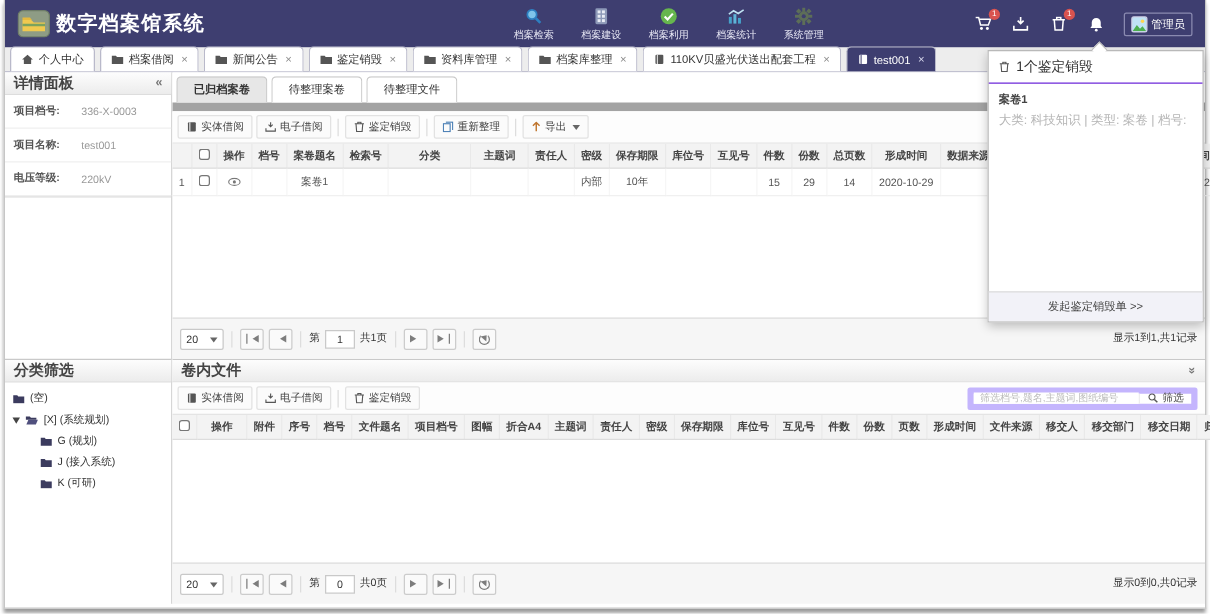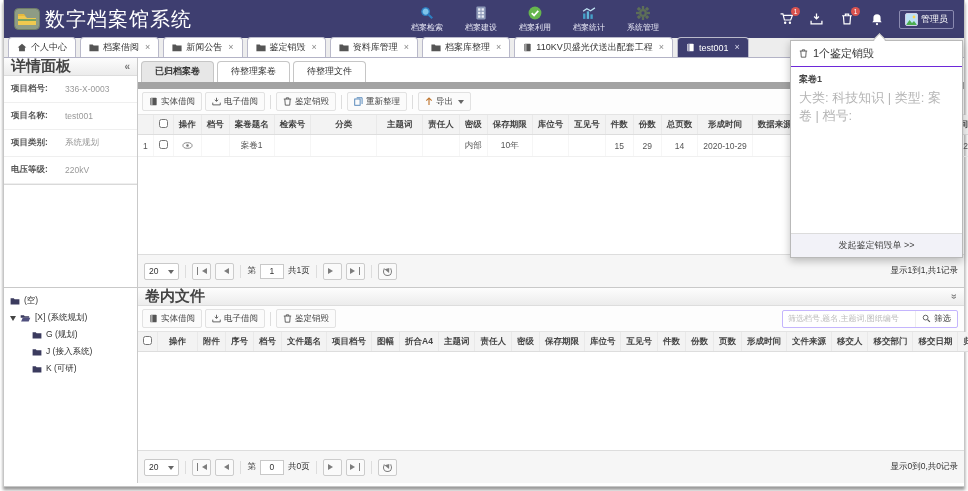--- a/index.html
+++ b/index.html
@@ -1,21 +1,21 @@
 <!DOCTYPE html>
 <html><head>
 <meta charset="utf-8">
 <style>
   *{box-sizing:border-box;margin:0;padding:0}
   body{width:968px;height:491px;background:#fff;font-family:"Liberation Sans","DejaVu Sans",sans-serif;overflow:hidden}
   .frame{position:relative;margin:0 3px;height:487px;background:#fff;border:1px solid #c6c6c6;border-top:none;box-shadow:0 3px 3px rgba(0,0,0,.4)}
   
   .topbar{height:38px;background:#3e3e70;display:flex;align-items:center;padding:0 10px;color:#fff}
   .logo{display:flex;align-items:center;gap:5px}
-  .app-title{font-size:20px;font-weight:normal;letter-spacing:1px}
+  .app-title{font-size:16px;font-weight:bold;letter-spacing:1px}
   .spacer{flex:1}
   .topnav{display:flex;gap:22px;margin-right:120px}
   .nav-item{display:flex;flex-direction:column;align-items:center;gap:1px;cursor:pointer}
   .nav-item .lbl{font-size:8px;color:#e9e9f6}
   .nav-ic{width:15px;height:15px;display:flex;align-items:center;justify-content:center}
   .actions{display:flex;align-items:center;gap:15px}
   .act{position:relative;width:15px;height:14px;display:flex;align-items:center;justify-content:center;cursor:pointer}
   .badge{position:absolute;top:-5px;right:-6px;min-width:9px;height:9px;border-radius:5px;background:#d9534f;color:#fff;font-size:6.5px;display:flex;align-items:center;justify-content:center;padding:0 1px}
   .userbox{display:flex;align-items:center;gap:3px;border:1px solid #8a8ab0;border-radius:2px;padding:2px 5px;font-size:9px;cursor:pointer}
   .avatar{width:13px;height:13px;border-radius:2px;overflow:hidden;border:1px solid #cfcfe6;background:#bfe3f5;display:block}
@@ -24,21 +24,21 @@
   .tab{height:20px;display:flex;align-items:center;gap:4px;padding:0 8px;background:#fff;border:1px solid #b9b9ca;border-bottom:none;border-radius:4px 4px 0 0;font-size:9px;color:#333;cursor:pointer;white-space:nowrap}
   .tab .ticon{color:#555;display:flex}
   .tab.active{background:#3e3e70;color:#fff}
   .tab.active .ticon{color:#fff}
   .tab-x{font-size:9px;color:#888;margin-left:2px;cursor:pointer;line-height:1}
   .tab-x::before{content:"\00D7"}
   .tab.active .tab-x{color:#dcdcf0}
   
   .content{display:flex;height:425px}
   .sidebar{width:134px;border-right:1px solid #c9c9c9;display:flex;flex-direction:column;background:#fff}
-  .panel-hd{height:18px;flex:0 0 18px;background:linear-gradient(#fdfdfd,#ececec);border-bottom:1px solid #ddd;display:flex;align-items:center;padding:0 7px;font-size:15px;font-weight:bold;color:#444}
+  .panel-hd{height:18px;flex:0 0 18px;background:linear-gradient(#fdfdfd,#ececec);border-bottom:1px solid #ddd;display:flex;align-items:center;padding:0 7px;font-size:12px;font-weight:bold;color:#444}
   .panel-hd .coll{margin-left:auto;color:#777;font-size:10px;cursor:pointer}
   .coll-left::before{content:"\00AB"}
   .coll-down{display:inline-block;transform:rotate(-90deg)}
   .coll-down::before{content:"\00AB"}
   .details{border-bottom:1px solid #d9d9d9}
   .field{display:flex;align-items:center;padding:7px 7px;border-bottom:1px solid #efefef;font-size:8.5px}
   .field .lb{width:54px;font-weight:bold;color:#555;flex:0 0 54px}
   .field .vl{color:#999}
   .view-btn{margin:8px 10px;height:22px;background:#5c5c96;color:#fff;border:1px solid #4a4a82;border-radius:3px;display:flex;align-items:center;justify-content:center;gap:5px;font-size:9.5px;font-weight:bold;cursor:pointer;width:112px}
   .side-gap{flex:1}
@@ -73,32 +73,32 @@
   .pg-btn{width:19px;height:17px;border:1px solid #ccc;background:#fafafa;border-radius:2px;display:flex;align-items:center;justify-content:center;gap:1px;cursor:pointer}
   .tl{width:0;height:0;border:3.5px solid transparent;border-right:5px solid #7d7d7d}
   .tr2{width:0;height:0;border:3.5px solid transparent;border-left:5px solid #7d7d7d}
   .vbar{width:1.5px;height:8px;background:#7d7d7d}
   .pg-input{width:24px;height:15px;border:1px solid #c9c9c9;font-size:8.5px;text-align:center;color:#333}
   .refresh{width:9px;height:9px;border:1.5px solid #7d7d7d;border-radius:50%;border-top-color:transparent;position:relative}
   .refresh::after{content:"";position:absolute;top:-3px;right:-1px;border:3px solid transparent;border-bottom:4px solid #7d7d7d;transform:rotate(40deg)}
   .pg-summary{margin-left:auto;color:#333}
   
   .lower{flex:1;display:flex;flex-direction:column;min-height:0}
-  .search-wrap{margin-left:auto;display:flex;align-items:center;height:18px;border:1px solid #c4b5fd;background:#fff;border-radius:2px;margin-right:2px}
+  .search-wrap{margin-left:auto;display:flex;align-items:center;height:18px;border:5px solid #c4b5fd;background:#fff;border-radius:2px;margin-right:2px}
   .search-wrap input{border:none;outline:none;width:132px;font-size:8px;padding:0 5px;color:#666}
   .search-wrap input::placeholder{color:#bbb}
   .search-btn{display:flex;align-items:center;gap:3px;font-size:8.5px;color:#444;padding:0 6px;border-left:1px solid #eee;cursor:pointer;height:100%}
   
   .popup{position:absolute;top:40px;right:1px;width:173px;height:218px;background:#fff;border:1px solid #b9b9b9;box-shadow:0 3px 8px rgba(0,0,0,.25);z-index:20;display:flex;flex-direction:column}
   .popup-arrow{position:absolute;top:-6px;left:84px;width:9px;height:9px;background:#fff;border-left:1px solid #b9b9b9;border-top:1px solid #b9b9b9;transform:rotate(45deg)}
   .popup-hd{display:flex;align-items:center;gap:5px;padding:5px 8px;border-bottom:1px solid #6d28d9;font-size:11px;font-weight:normal;color:#333}
   .popup-hd .ic{color:#555;display:flex}
   .popup-item{padding:6px 8px;cursor:pointer}
   .pi-title{font-size:9px;font-weight:bold;color:#444}
-  .pi-meta{font-size:13px;color:#b5b5b5;margin-top:3px}
+  .pi-meta{font-size:10px;color:#b5b5b5;margin-top:3px}
   .popup-foot{margin-top:auto;border-top:1px solid #dcdcdc;background:#f2f2f8;text-align:center;padding:5px 0;font-size:9px;color:#444;cursor:pointer}
   svg{display:block}
 </style>
 </head>
 <body>
 
 <div class="frame">
 
   <div class="topbar">
     <div class="logo">
@@ -311,30 +311,29 @@
         </div>
         <div class="field">
           <span class="lb">项目档号:</span>
           <span class="vl">336-X-0003</span>
         </div>
         <div class="field">
           <span class="lb">项目名称:</span>
           <span class="vl">test001</span>
         </div>
         <div class="field">
-          <span class="lb">项目类别:</span>
-          <span class="vl">系统规划</span>
-        </div>
-        <div class="field">
           <span class="lb">电压等级:</span>
           <span class="vl">220kV</span>
         </div>
       </div>
       <div class="side-gap"></div>
       <div class="filter">
+        <div class="panel-hd">
+          <span>分类筛选</span>
+        </div>
         <div class="tree">
           <div class="tnode">
             <span class="fold">
                 <svg width="10" height="8" viewBox="0 0 12 10">
                   <path d="M0.5 1.5h4l1 1.2h6v6.8h-11z" fill="#3b3b5e"></path>
                 </svg>
               </span>
             <span>(空)</span>
           </div>
           <div class="tnode">

